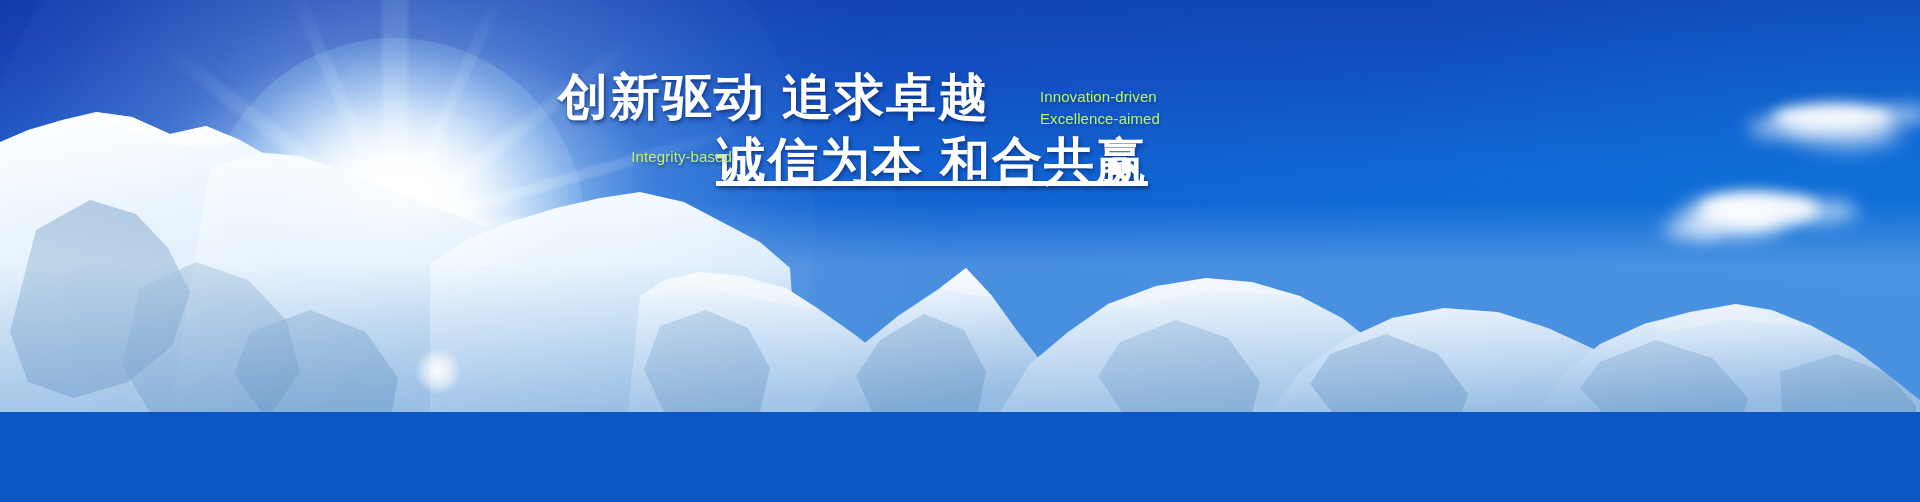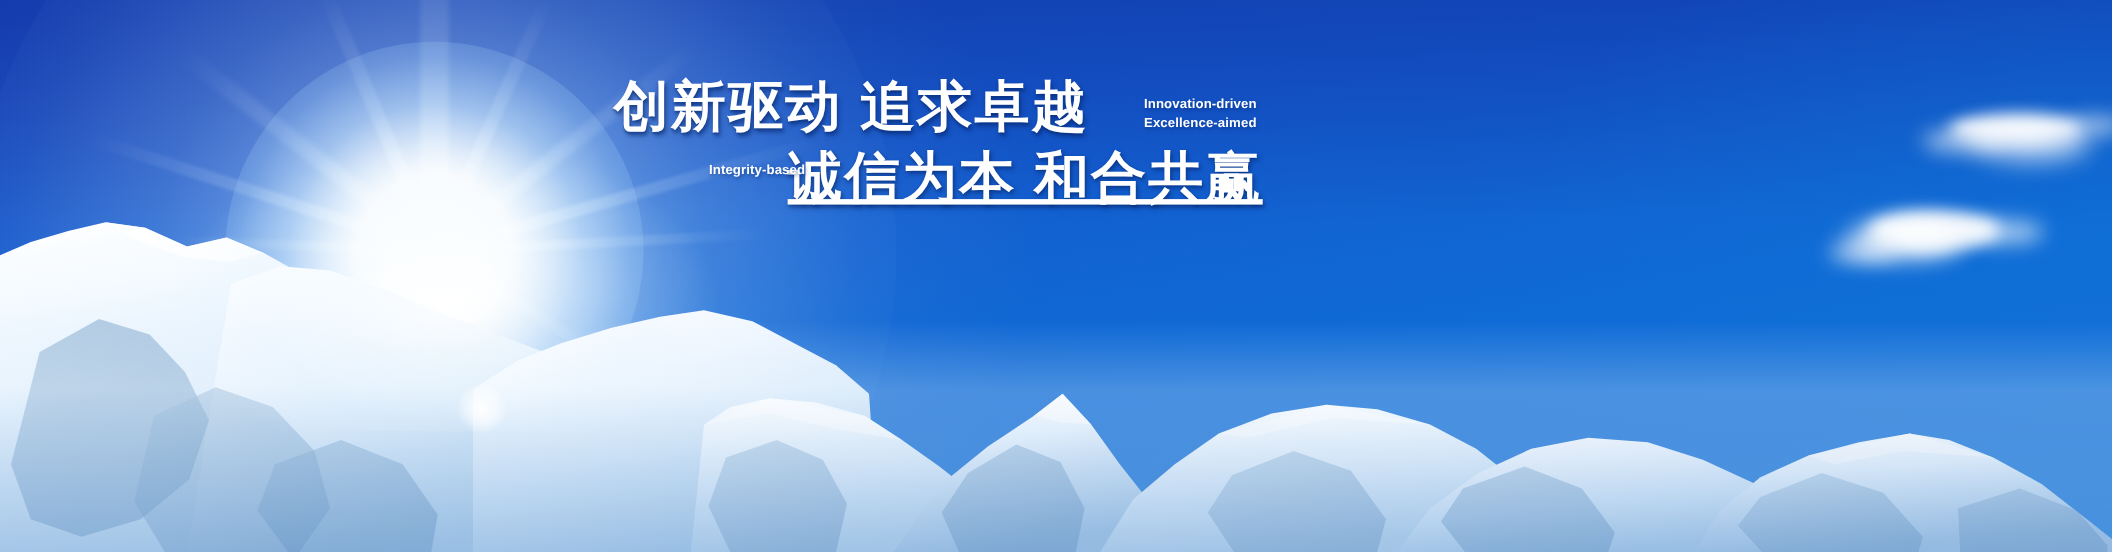--- a/index.html
+++ b/index.html
@@ -1,21 +1,21 @@
 <!DOCTYPE html>
 <html><head>
 <meta charset="utf-8">
 <style>
   * { margin:0; padding:0; box-sizing:border-box; }
   html,body { width:1920px; height:502px; overflow:hidden; background:#0b57c4; }
 
   .banner {
     position:relative;
     width:1920px;
-    height:502px;
+    height:412px;
     overflow:hidden;
     font-family:"Liberation Sans","DejaVu Sans",sans-serif;
   }
 
   
   .sky {
     position:absolute; inset:0;
     background:
       linear-gradient(172deg, #1a4fc0 0%, #1559cc 28%, #0f6bd6 62%, #1577dc 100%);
   }
@@ -121,23 +121,23 @@
     white-space:nowrap;
     text-shadow:
       2px 3px 4px rgba(8,42,112,.55),
       0 1px 2px rgba(8,42,112,.45);
   }
   .cn-line-1 { left:558px; top:72px;  font-size:50px; line-height:1; }
   .cn-line-2 { left:716px; top:136px; font-size:50px; line-height:1;text-decoration:underline; }
 
   .en-block {
     position:absolute;
-    color:#ffffff;
-    font-weight:bold;
-    font-size:12px;
+    color:#bef264;
+    font-weight:normal;
+    font-size:15px;
     line-height:1.45;
     letter-spacing:.1px;
     white-space:nowrap;
     text-shadow:1px 2px 3px rgba(8,42,112,.50);
   }
   .en-right { left:1040px; top:86px;  text-align:left; }
   .en-left  { left:532px;  top:146px; text-align:right; width:200px; }
 </style>
 </head>
 <body>

